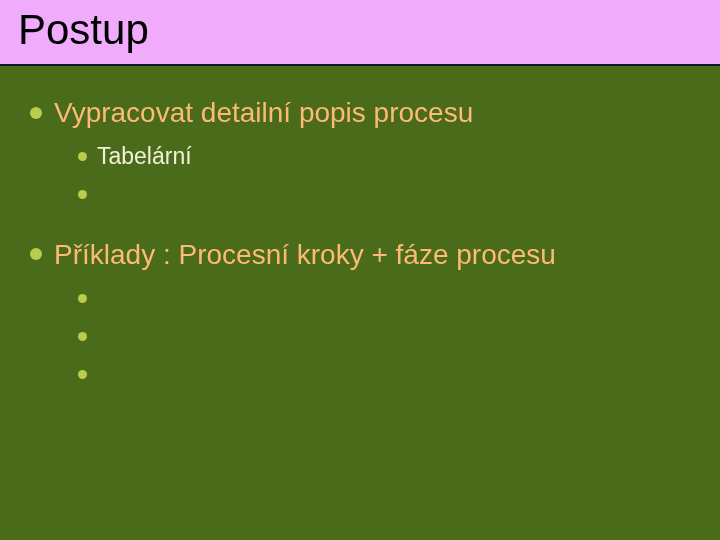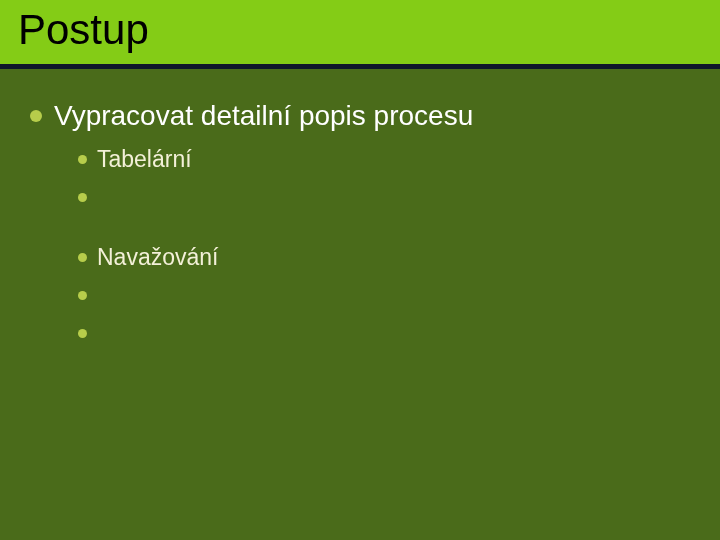--- a/index.html
+++ b/index.html
@@ -12,39 +12,39 @@
     background: #4a6b1a;
   }
   .slide {
     width: 720px;
     height: 540px;
     background: #4a6b1a;
     position: relative;
     box-sizing: border-box;
   }
   .title-bar {
-    background: #84cc16;
+    background: #f0abfc;
     padding: 6px 18px 10px 18px;
-    border-bottom: 5px solid #0f172a;
+    border-bottom: 2px solid #0f172a;
   }
   .title-bar h1 {
     margin: 0;
     font-size: 42px;
     font-weight: normal;
     color: #000;
   }
   .content {
     padding: 28px 20px 0 20px;
     color: #f3f0d8;
   }
   .l1 {
     margin: 0 0 10px 10px;
     font-size: 28px;
     line-height: 1.35;
-    color: #ffffff;
+    color: #fdba74;
   }
   .l2 {
     margin: 4px 0 8px 58px;
     font-size: 23px;
     line-height: 1.3;
     color: #f3f0d8;
   }
   .bullet-lg {
     display: inline-block;
     width: 12px;
@@ -85,22 +85,25 @@
     </div>
     <div class="l2">
       <span class="bullet-sm"></span><span>Tabelární</span>
     </div>
     <div class="l2">
       <span class="bullet-sm"></span>
     </div>
 
     <div class="gap"></div>
 
+    <div class="l1">
+      <span class="bullet-lg"></span><span>Příklady : Procesní kroky +  fáze procesu</span>
+    </div>
     <div class="l2">
-      <span class="bullet-sm"></span><span>Navažování</span>
+      <span class="bullet-sm"></span>
     </div>
     <div class="l2">
       <span class="bullet-sm"></span>
     </div>
     <div class="l2">
       <span class="bullet-sm"></span>
     </div>
 
   </div>
 </div>

